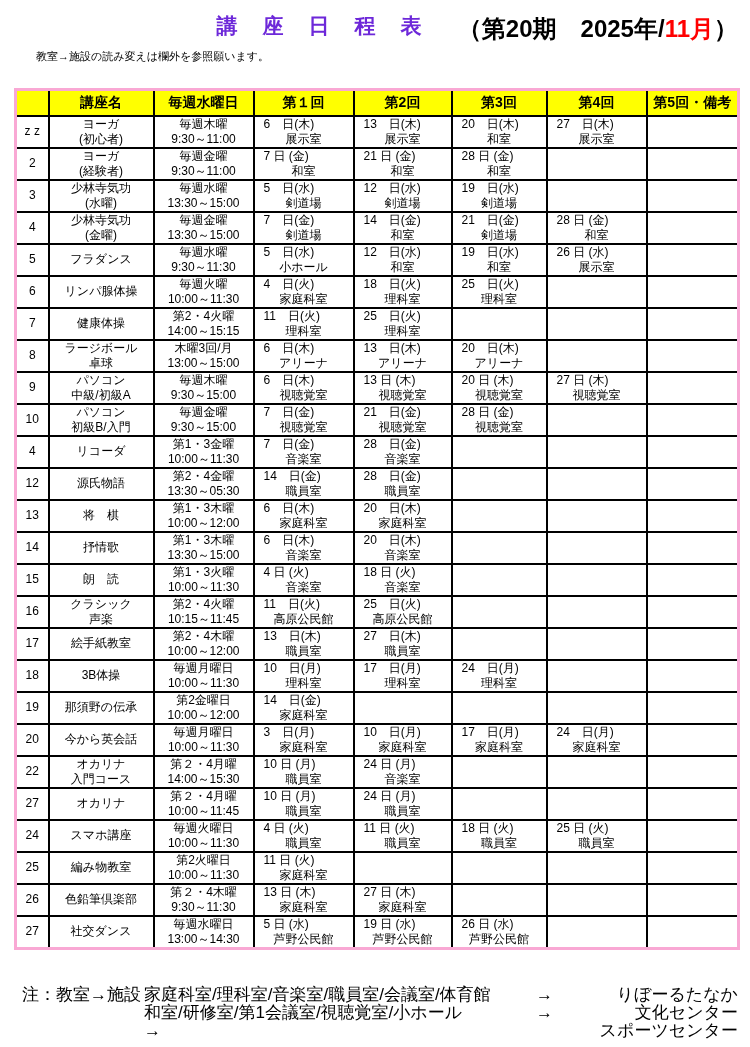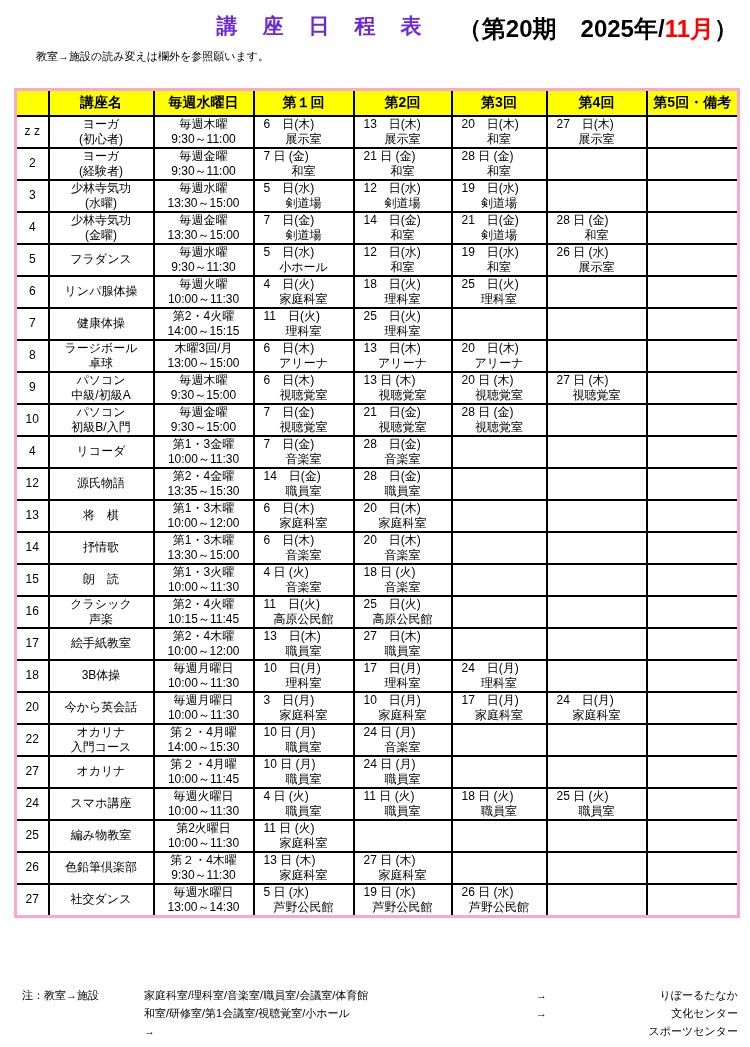--- a/index.html
+++ b/index.html
@@ -36,21 +36,21 @@
     text-align:center;
   }
   table.schedule td {
     height:30px; font-size:12px; line-height:15px; text-align:center;
   }
   td .lc { text-align:center; white-space:nowrap; }
   td .l1 { text-align:left; padding-left:9px; white-space:nowrap; }
   td .l2 { text-align:center; white-space:nowrap; }
   td.num { font-size:13px; }
   .footer {
-    position:absolute; top:986px; left:22px; width:716px; font-size:11px;
+    position:absolute; top:986px; left:22px; width:716px; font-size:17px;
   }
   .footer-row { display:flex; line-height:18px; }
   .f-label { width:122px; }
   .f-rooms { width:392px; }
   .f-arrow { width:62px; text-align:left; }
   .f-facility { flex:1;text-align:right; }
 </style>
 </head>
 <body>
 
@@ -426,21 +426,21 @@
       </tr>
       <tr>
         <td class="num">
           <div class="lc">12</div>
         </td>
         <td>
           <div class="lc">源氏物語</div>
         </td>
         <td>
           <div class="lc">第2・4金曜</div>
-          <div class="lc">13:35～15:30</div>
+          <div class="lc">13:30～05:30</div>
         </td>
         <td>
           <div class="l1">14　日(金)</div>
           <div class="l2">職員室</div>
         </td>
         <td>
           <div class="l1">28　日(金)</div>
           <div class="l2">職員室</div>
         </td>
         <td>
@@ -614,20 +614,48 @@
           <div class="l1">10　日(月)</div>
           <div class="l2">理科室</div>
         </td>
         <td>
           <div class="l1">17　日(月)</div>
           <div class="l2">理科室</div>
         </td>
         <td>
           <div class="l1">24　日(月)</div>
           <div class="l2">理科室</div>
+        </td>
+        <td>
+          <div class="l1"></div>
+        </td>
+        <td>
+          <div class="l1"></div>
+        </td>
+      </tr>
+      <tr>
+        <td class="num">
+          <div class="lc">19</div>
+        </td>
+        <td>
+          <div class="lc">那須野の伝承</div>
+        </td>
+        <td>
+          <div class="lc">第2金曜日</div>
+          <div class="lc">10:00～12:00</div>
+        </td>
+        <td>
+          <div class="l1">14　日(金)</div>
+          <div class="l2">家庭科室</div>
+        </td>
+        <td>
+          <div class="l1"></div>
+        </td>
+        <td>
+          <div class="l1"></div>
         </td>
         <td>
           <div class="l1"></div>
         </td>
         <td>
           <div class="l1"></div>
         </td>
       </tr>
       <tr>
         <td class="num">

